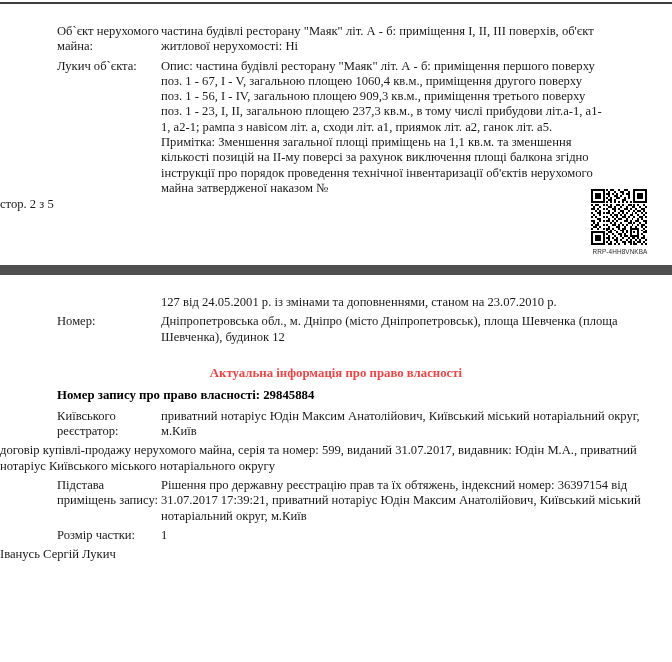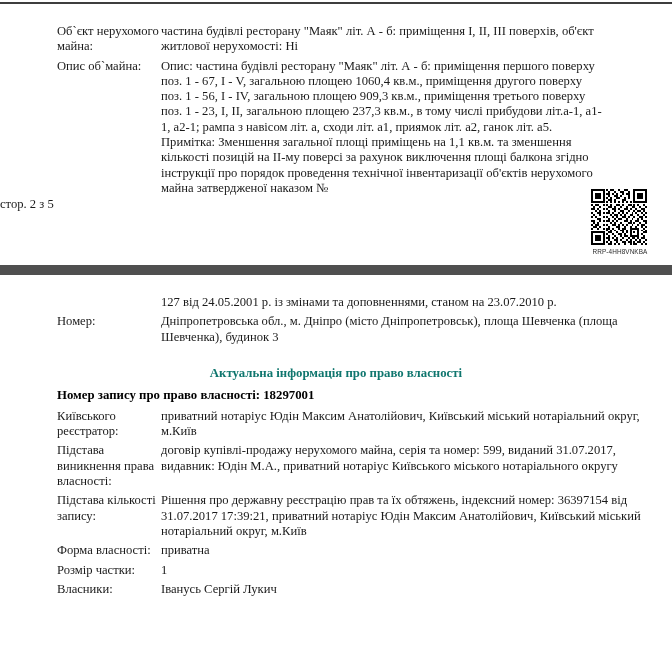--- a/index.html
+++ b/index.html
@@ -129,21 +129,21 @@
     color: #2a2a2a;
     white-space: nowrap;
   }
 
   
   .section-title {
     text-align: center;
     font-size: 12.8px;
     font-weight: bold;
     line-height: 16px;
-    color: #0f766e;
+    color: #ef4444;
     padding: 0 0 6px 0;
   }
 
   .record-number {
     padding-left: 57px;
     font-size: 12.8px;
     font-weight: bold;
     line-height: 16px;
     color: #000000;
     padding-bottom: 6px;
@@ -161,21 +161,21 @@
   <div class="sheet-upper">
 
     <div class="rows" style="top:20px;">
 
       <div class="row">
         <div class="row-label">Об`єкт нерухомого майна:</div>
         <div class="row-value narrow">частина будівлі ресторану "Маяк" літ. А - б: приміщення I, II, III поверхів, об'єкт житлової нерухомості: Ні</div>
       </div>
 
       <div class="row">
-        <div class="row-label">Опис об`майна:</div>
+        <div class="row-label">Лукич об`єкта:</div>
         <div class="row-value narrow">Опис: частина будівлі ресторану "Маяк" літ. А - б: приміщення першого поверху поз. 1 - 67, I - V, загальною площею 1060,4 кв.м., приміщення другого поверху поз. 1 - 56, I - IV, загальною площею 909,3 кв.м., приміщення третього поверху поз. 1 - 23, I, II, загальною площею 237,3 кв.м., в тому числі прибудови літ.а-1, а1-1, а2-1; рампа з навісом літ. а, сходи літ. а1, приямок літ. а2, ганок літ. а5. Примітка: Зменшення загальної площі приміщень на 1,1 кв.м. та зменшення кількості позицій на II-му поверсі за рахунок виключення площі балкона згідно інструкції про порядок проведення технічної інвентаризації об'єктів нерухомого майна затвердженої наказом №</div>
       </div>
 
     </div>
 
     <div class="page-footer">стор. 2 з 5</div>
 
     <div class="qr-wrap">
       <svg class="qr-code" viewBox="0 0 29 29" shape-rendering="crispEdges">
         <rect width="29" height="29" fill="#ffffff"></rect>
@@ -433,56 +433,50 @@
 
     <div class="rows" style="position:relative;">
 
       <div class="row">
         <div class="row-label"></div>
         <div class="row-value">127 від 24.05.2001 р. із змінами та доповненнями, станом на 23.07.2010 р.</div>
       </div>
 
       <div class="row">
         <div class="row-label">Номер:</div>
-        <div class="row-value">Дніпропетровська обл., м. Дніпро (місто Дніпропетровськ), площа Шевченка (площа Шевченка), будинок 3</div>
+        <div class="row-value">Дніпропетровська обл., м. Дніпро (місто Дніпропетровськ), площа Шевченка (площа Шевченка), будинок 12</div>
       </div>
 
       <div class="spacer-16"></div>
 
       <div class="section-title">Актуальна інформація про право власності</div>
 
-      <div class="record-number">Номер запису про право власності: 18297001</div>
+      <div class="record-number">Номер запису про право власності: 29845884</div>
 
 
       <div class="row">
         <div class="row-label">Київського реєстратор:</div>
         <div class="row-value">приватний нотаріус Юдін Максим Анатолійович, Київський міський нотаріальний округ, м.Київ</div>
       </div>
 
       <div class="row">
-        <div class="row-label">Підстава виникнення права власності:</div>
         <div class="row-value">договір купівлі-продажу нерухомого майна, серія та номер: 599, виданий 31.07.2017, видавник: Юдін М.А., приватний нотаріус Київського міського нотаріального округу</div>
       </div>
 
       <div class="row">
-        <div class="row-label">Підстава кількості запису:</div>
+        <div class="row-label">Підстава приміщень запису:</div>
         <div class="row-value">Рішення про державну реєстрацію прав та їх обтяжень, індексний номер: 36397154 від 31.07.2017 17:39:21, приватний нотаріус Юдін Максим Анатолійович, Київський міський нотаріальний округ, м.Київ</div>
       </div>
 
-      <div class="row">
-        <div class="row-label">Форма власності:</div>
-        <div class="row-value">приватна</div>
-      </div>
 
       <div class="row">
         <div class="row-label">Розмір частки:</div>
         <div class="row-value">1</div>
       </div>
 
       <div class="row">
-        <div class="row-label">Власники:</div>
         <div class="row-value">Іванусь Сергій Лукич</div>
       </div>
 
     </div>
   </div>
 
 </div>
 
 </body></html>

